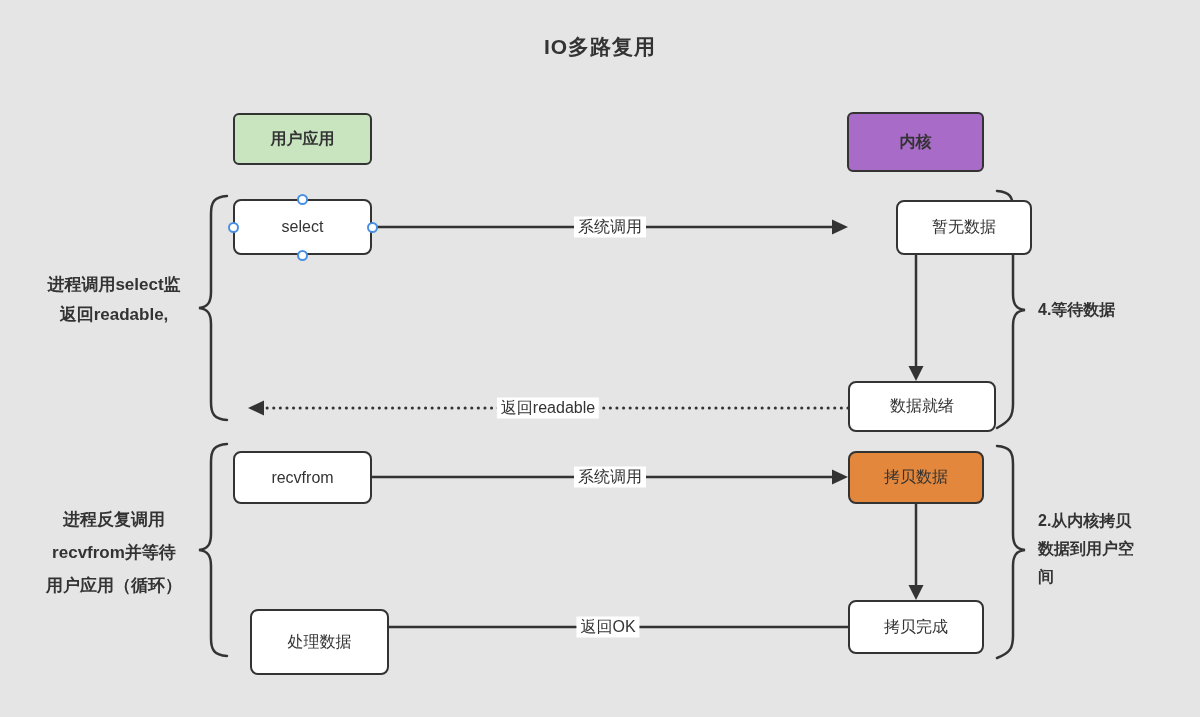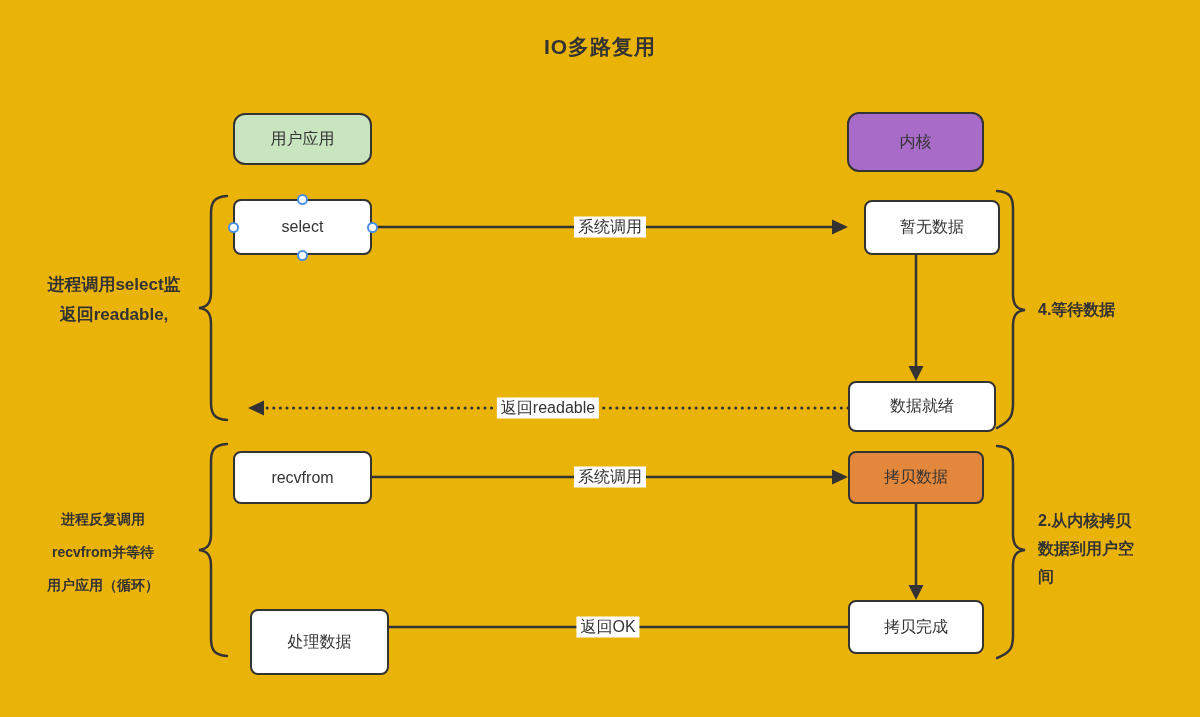--- a/index.html
+++ b/index.html
@@ -1,54 +1,54 @@
 <!DOCTYPE html>
 <html style="--line: #333333; --node-fill: #ffffff; --user-app-fill: #c9e5c0; --kernel-fill: #a96bc8; --copy-data-fill: #e2873b; --handle-stroke: #4a90e2;"><head>
 <meta charset="utf-8">
 <style>
   html,body { margin:0; padding:0; background:#ffffff; }
   .canvas {
-    position:relative; width:1200px; height:717px; background:#eab308;
+    position:relative; width:1200px; height:717px; background:#e5e5e5;
     font-family:"Liberation Sans","DejaVu Sans",sans-serif;
     color:var(--line,#333333); overflow:hidden;
   }
   .title {
     position:absolute; left:0; right:0; top:33px; text-align:center;
     font-size:21px; font-weight:bold; letter-spacing:1px;
   }
   svg.layer { position:absolute; left:0; top:0; }
   .stroke { stroke:var(--line,#333333); fill:none; }
   .head   { fill:var(--line,#333333); stroke:none; }
   .node {
     position:absolute; box-sizing:border-box;
     display:flex; align-items:center; justify-content:center;
     border:2.5px solid var(--line,#333333); border-radius:8px;
     background:var(--node-fill,#ffffff); font-size:16px; text-align:center;
   }
-  .header-node { font-weight:normal; border-radius:12px; }
+  .header-node { font-weight:bold; border-radius:6px; }
   #hdr-user   { left:233px; top:113px; width:139px; height:52px; background:var(--user-app-fill,#c9e5c0); }
   #hdr-kernel { left:847px; top:112px; width:137px; height:60px; background:var(--kernel-fill,#a96bc8); }
   #n-select   { left:233px; top:199px; width:139px; height:56px; }
-  #n-nodata   { left:864px; top:200px; width:136px; height:55px;text-align:center; }
+  #n-nodata   { left:896px; top:200px; width:136px; height:55px;text-align:center; }
   #n-ready    { left:848px; top:381px; width:148px; height:51px; }
   #n-recvfrom { left:233px; top:451px; width:139px; height:53px; }
   #n-copy     { left:848px; top:451px; width:136px; height:53px; background:var(--copy-data-fill,#e2873b); }
   #n-process  { left:250px; top:600px; width:139px; height:66px;margin-top:9px; }
   #n-done     { left:848px; top:600px; width:136px; height:54px; }
   .edge-label {
     position:absolute; transform:translate(-50%,-50%);
     background:#ffffff; padding:0 4px; font-size:16px; white-space:nowrap;
   }
   #lbl-sys1 { left:610px; top:227px; }
   #lbl-read { left:548px; top:408px; }
   #lbl-sys2 { left:610px; top:477px; }
   #lbl-ok   { left:608px; top:627px; }
   .note { position:absolute;font-weight:bold; }
   #note-l1 { left:24px;  top:270px; width:180px; text-align:center; font-size:17px; line-height:30px; }
-  #note-l2 { left:5px;  top:503px; width:196px; text-align:center; font-size:14px; line-height:33px; }
+  #note-l2 { left:16px;  top:503px; width:196px; text-align:center; font-size:17px; line-height:33px; }
   #note-r1 { left:1038px; top:300px; font-size:16px; white-space:nowrap; }
   #note-r2 { left:1038px; top:507px; width:112px; font-size:16px; line-height:28px; }
   .handle {
     position:absolute; width:11px; height:11px; border-radius:50%;
     background:#ffffff; border:2px solid var(--handle-stroke,#4a90e2);
     box-sizing:border-box;
   }
 </style>
 </head>
 <body>

